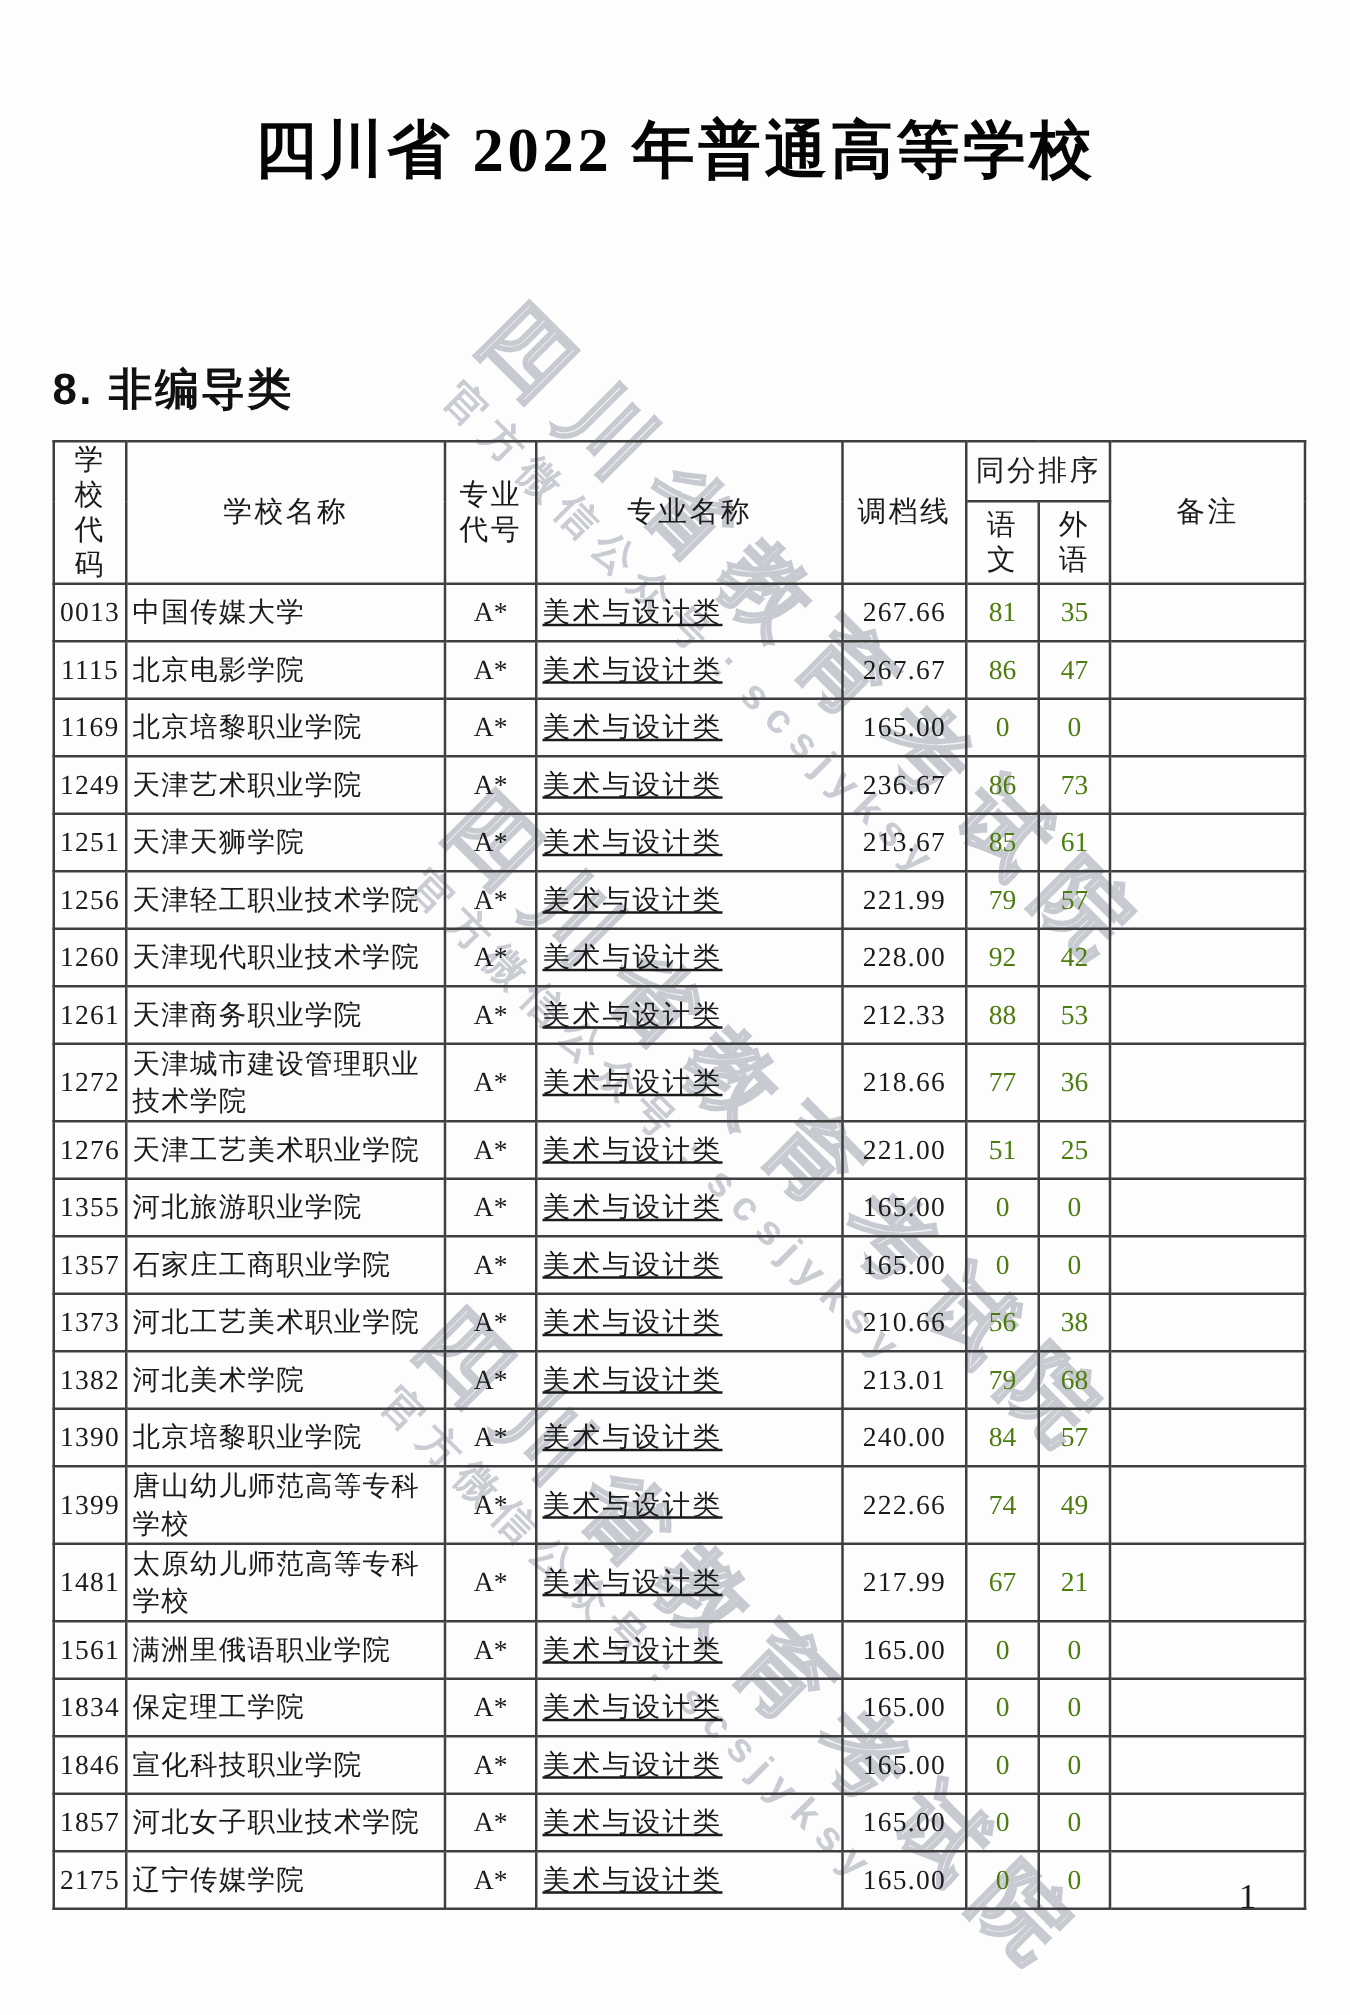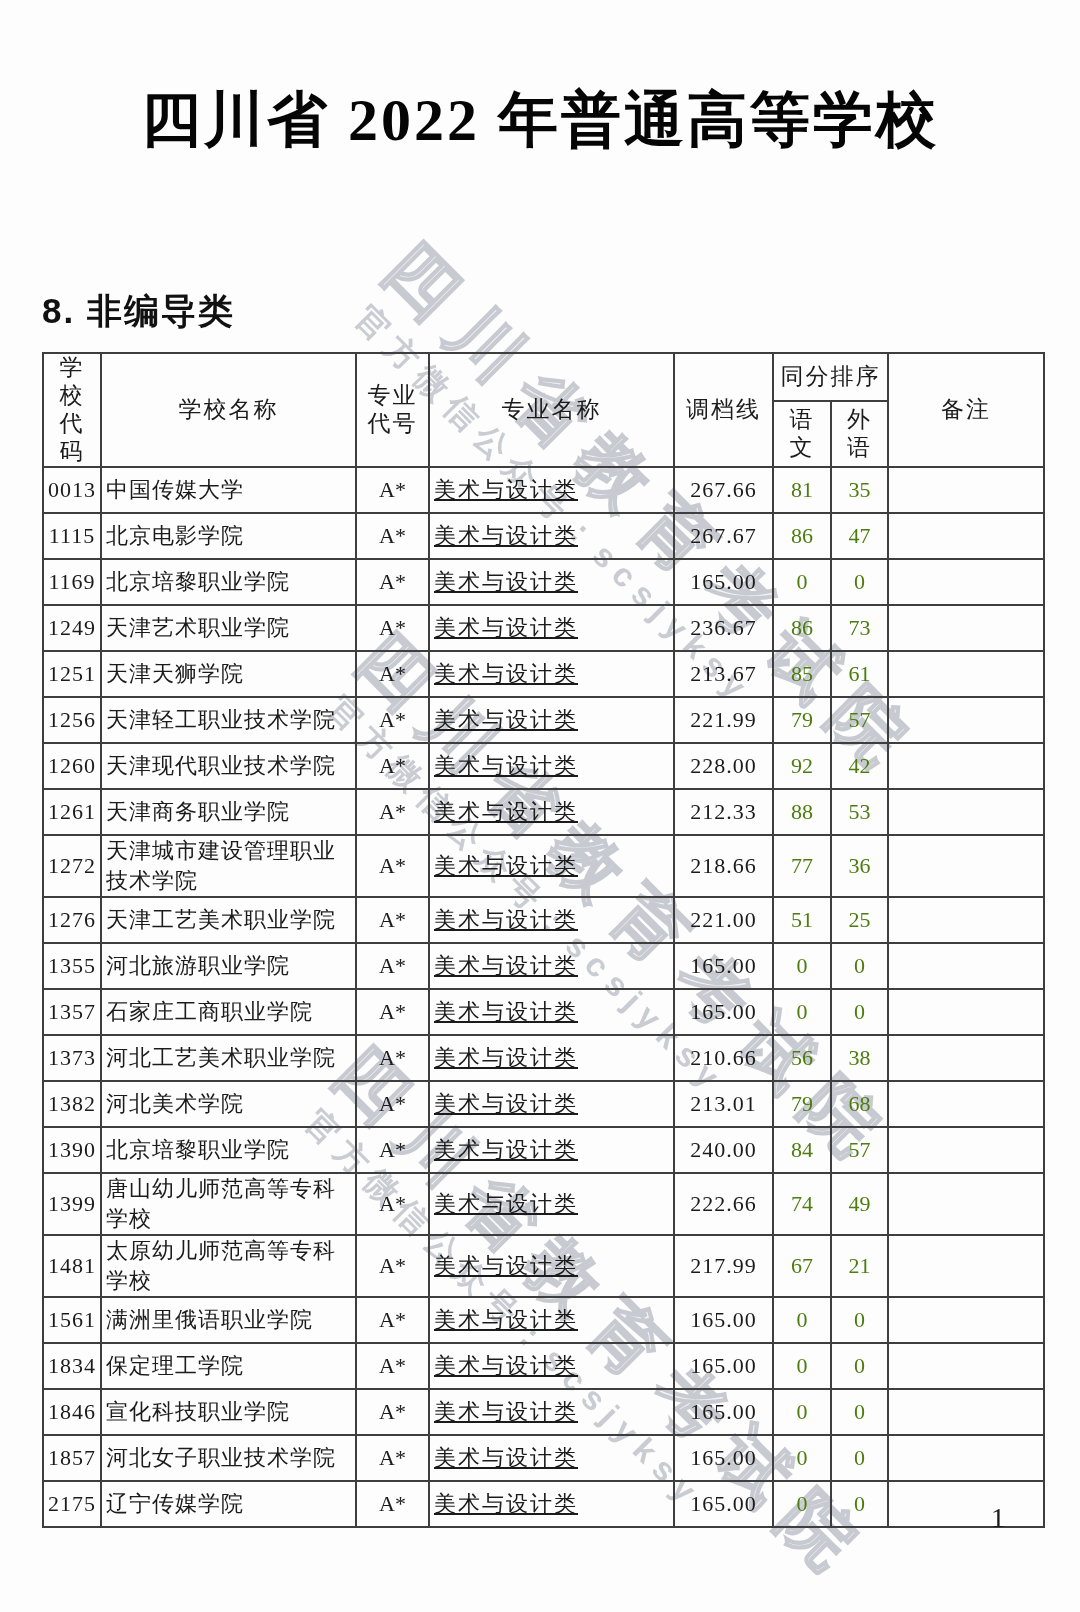--- a/index.html
+++ b/index.html
@@ -22,21 +22,21 @@
     font-size:33px;font-weight:bold;letter-spacing:9px;line-height:46px;
     color:#c9ccd2;margin-left:14px;margin-top:4px;
   }
   .wm1{left:425px;top:228px;}
   .wm2{left:398px;top:618px;}
   .wm3{left:375px;top:1032px;}
   
   .content{position:relative;z-index:1;}
   .doc-title{
     position:absolute;left:0;top:82px;width:1080px;text-align:center;
-    font-weight:bold;font-size:60px;line-height:77px;letter-spacing:3px;color:#050505;
+    font-weight:bold;font-size:50px;line-height:77px;letter-spacing:3px;color:#050505;
   }
   .section-title{
     position:absolute;left:42px;top:288px;
     font-family:"Liberation Sans","DejaVu Sans",sans-serif;
     font-weight:bold;font-size:35px;letter-spacing:2px;color:#111;
   }
   table.score{
     position:absolute;left:42px;top:352px;width:1001px;
     border-collapse:collapse;table-layout:fixed;
   }

